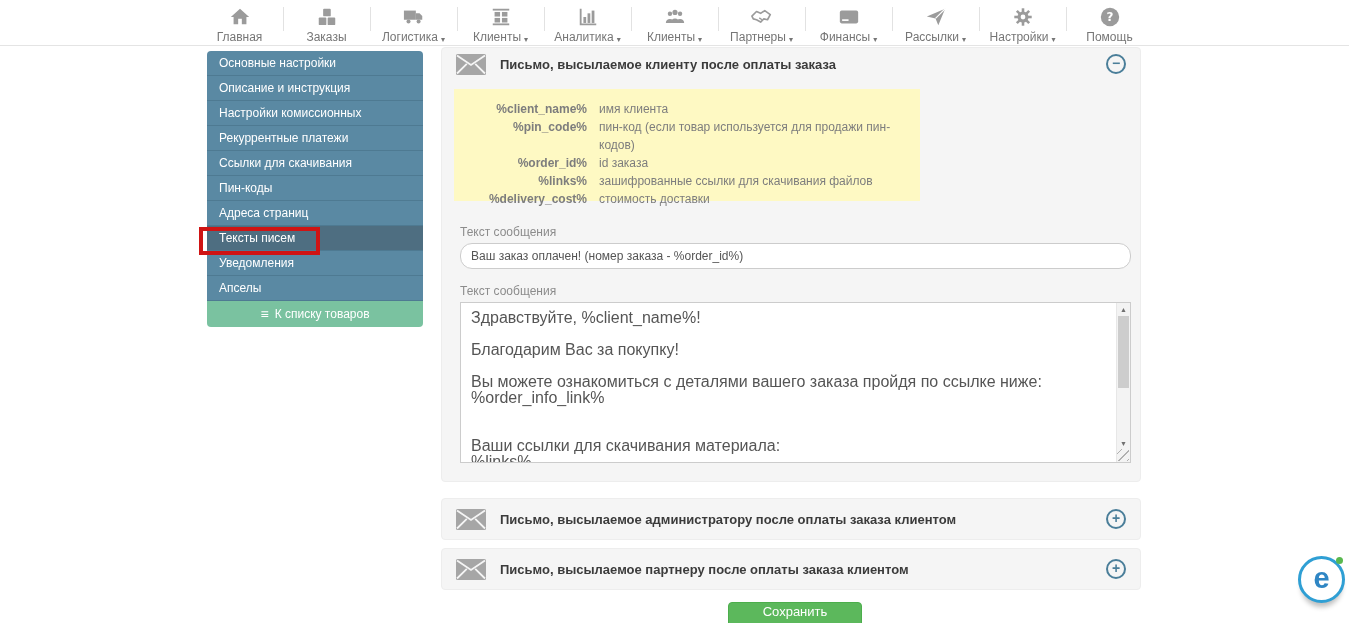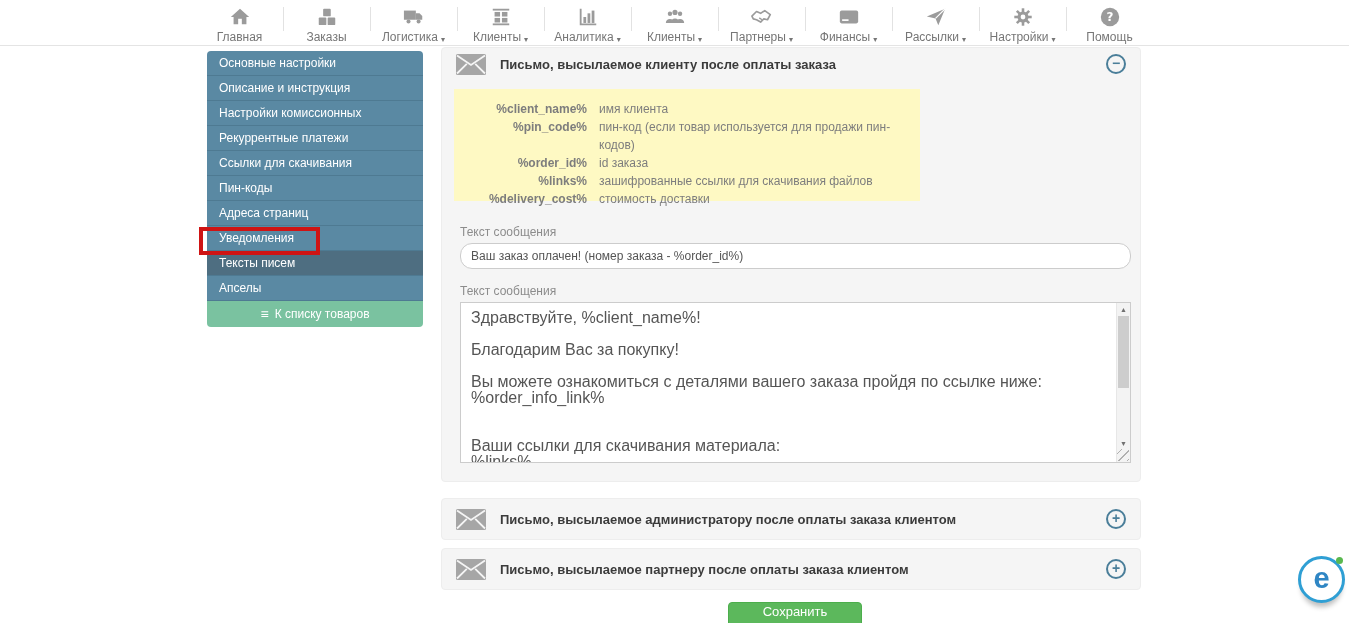--- a/index.html
+++ b/index.html
@@ -257,22 +257,22 @@
 </header>
 
 <aside class="sidebar">
   <div class="side-item">Основные настройки</div>
   <div class="side-item">Описание и инструкция</div>
   <div class="side-item">Настройки комиссионных</div>
   <div class="side-item">Рекуррентные платежи</div>
   <div class="side-item">Ссылки для скачивания</div>
   <div class="side-item">Пин-коды</div>
   <div class="side-item">Адреса страниц</div>
+  <div class="side-item active">Тексты писем</div>
   <div class="side-item">Уведомления</div>
-  <div class="side-item active">Тексты писем</div>
   <div class="side-item">Апселы</div>
   <div class="side-btn">
     <span class="list-ic">≡</span>
     <span>К списку товаров</span>
   </div>
 </aside>
 <div class="red-box"></div>
 
 <section class="panel expanded">
   <div class="panel-head">

